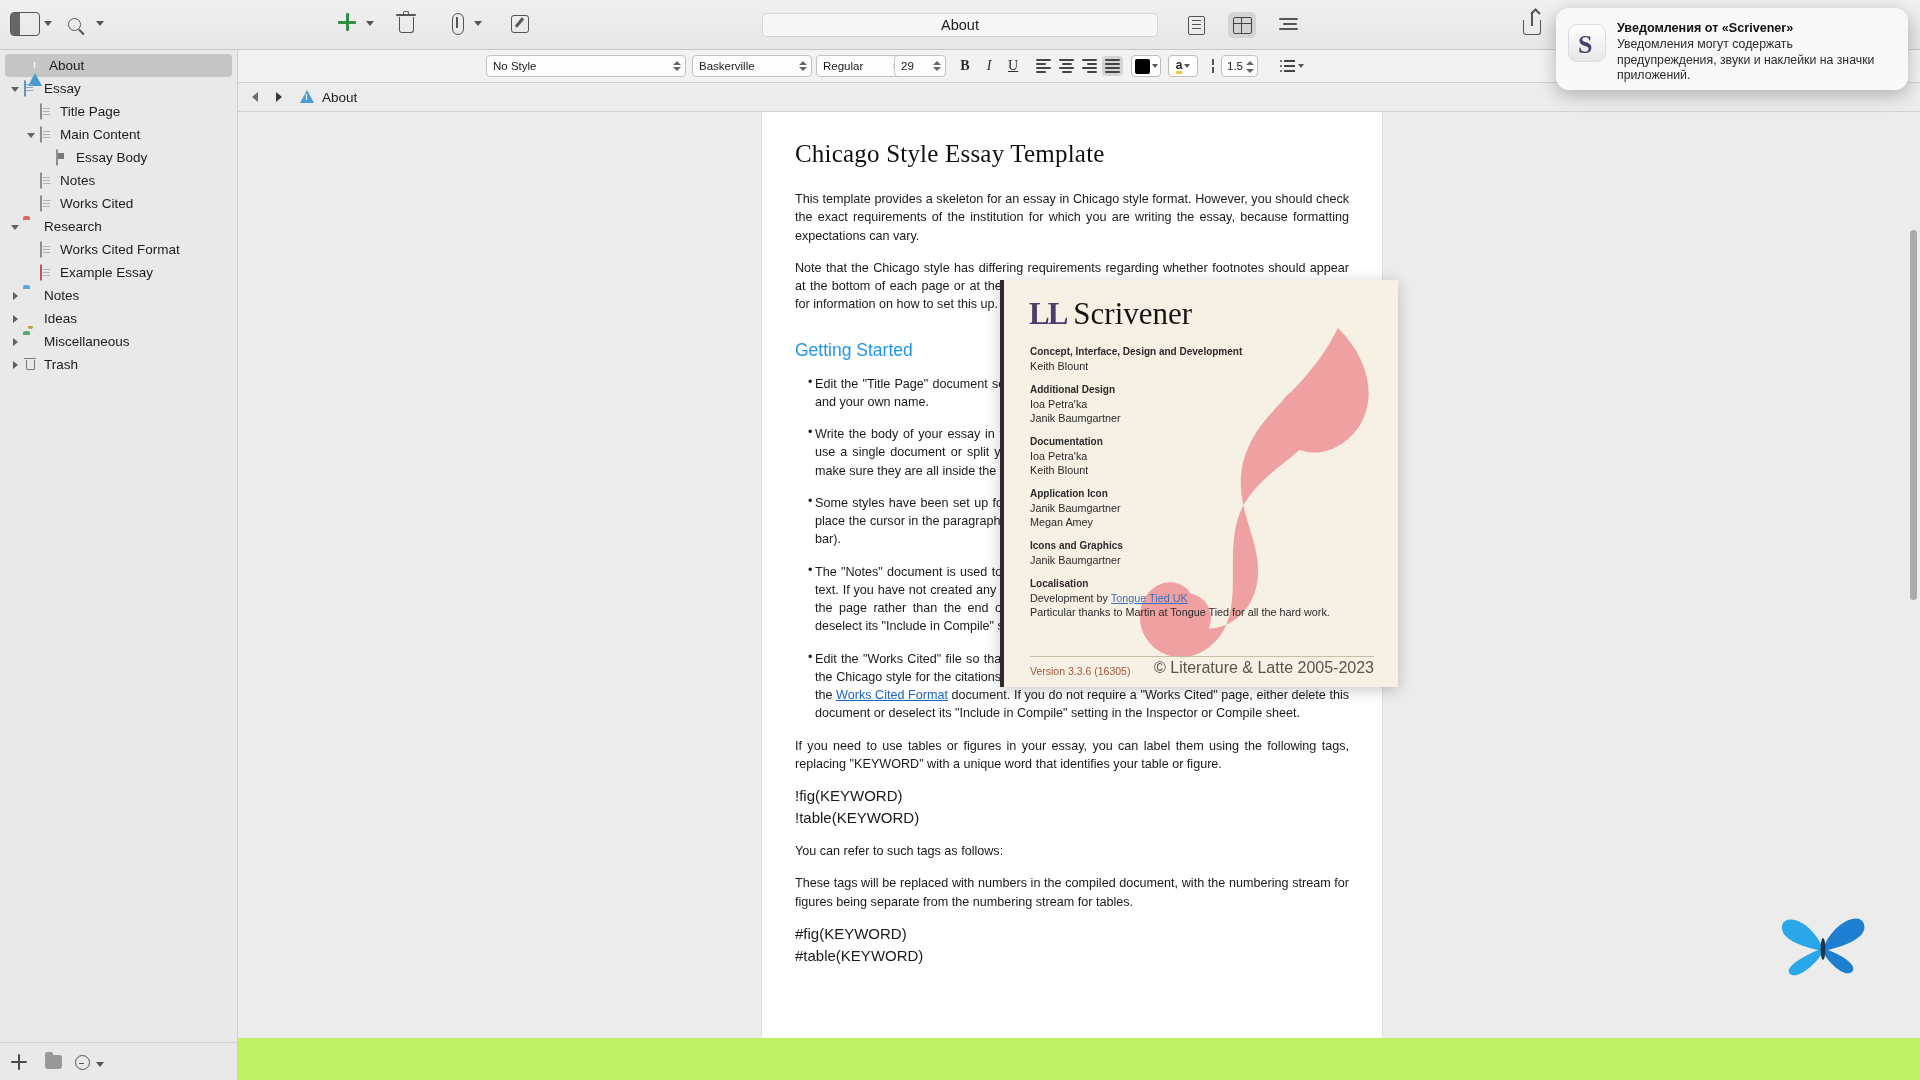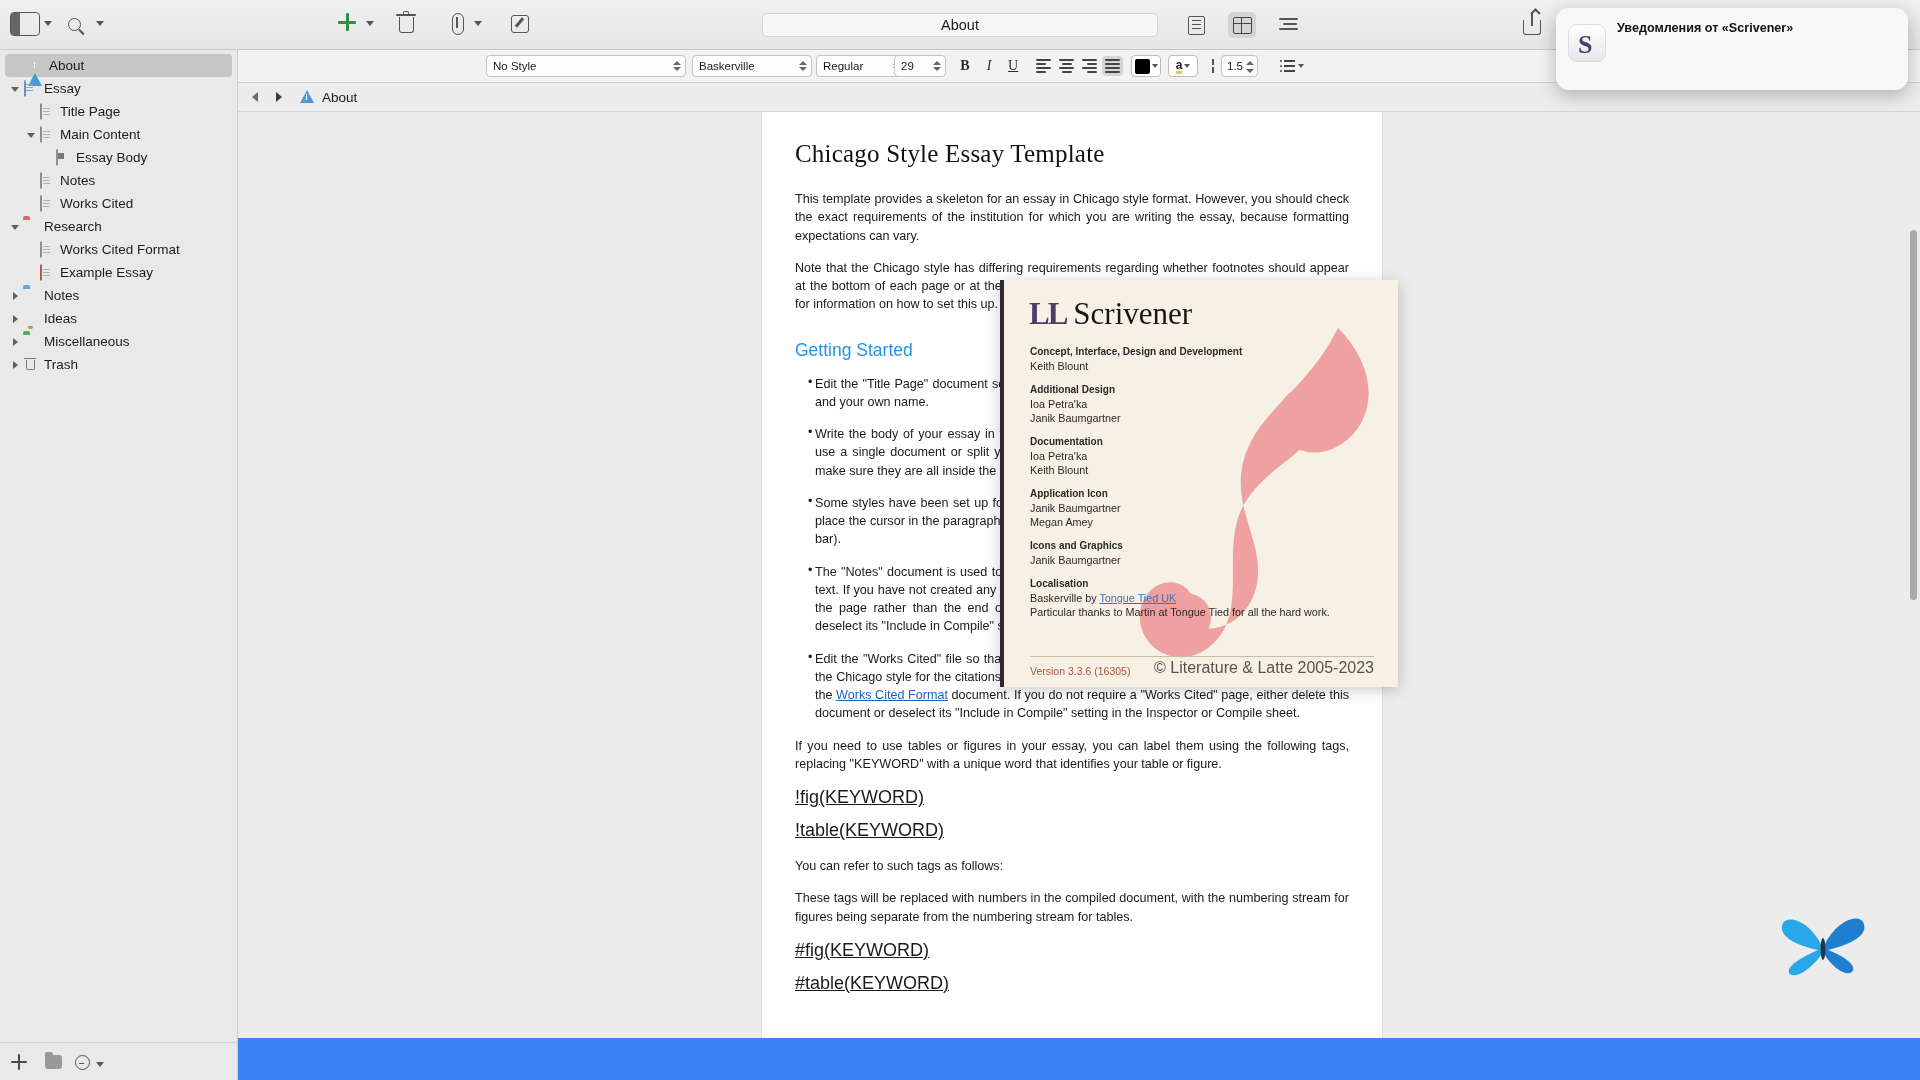--- a/index.html
+++ b/index.html
@@ -6,21 +6,21 @@
   html, body {
     margin: 0; padding: 0;
     width: 1920px; height: 1080px;
     overflow: hidden;
     font-family: "Liberation Sans", sans-serif;
     background: #ffffff;
   }
   #app {
     position: relative;
     width: 1920px; height: 1080px;
-    background: #3b82f6;
+    background: #bef264;
   }
 
   
   .toolbar {
     position: absolute; top: 0; left: 0;
     width: 1920px; height: 50px;
     background: linear-gradient(#f0f0f0, #e6e6e6);
     border-bottom: 1px solid #c8c8c8;
     display: flex; align-items: center;
   }
@@ -366,21 +366,21 @@
   .bullet-item .btext {
     font-size: 12.6px; line-height: 1.45; color: #1a1a1a; text-align: justify;
   }
   .lnk { color: #1b62c4; text-decoration: underline; }
   h2.doc-h2 {
     font-family: "Liberation Sans", sans-serif;
     font-size: 17.5px; font-weight: normal; color: #2196e8;
     margin: 26px 0 14px 0;
   }
   .mono-line {
-    font-size: 18px; color: #1a1a1a; margin: 12px 0 2px 0; text-decoration: underline;
+    font-size: 15px; color: #1a1a1a; margin: 5px 0 2px 0;
   }
   .gap { height: 14px; }
 
   
   .about-panel {
     position: absolute; left: 762px; top: 168px;
     width: 398px; height: 407px;
     background: #f6f1e4;
     box-shadow: 0 3px 14px rgba(0,0,0,0.22);
     overflow: hidden;
@@ -799,21 +799,21 @@
             <div class="credit-role">Application Icon</div>
             <div class="credit-name">Janik Baumgartner</div>
             <div class="credit-name">Megan Amey</div>
           </div>
           <div class="credit-block">
             <div class="credit-role">Icons and Graphics</div>
             <div class="credit-name">Janik Baumgartner</div>
           </div>
           <div class="credit-block">
             <div class="credit-role">Localisation</div>
-            <div class="credit-extra"><span>Baskerville by </span><a href="#">Tongue Tied UK</a></div>
+            <div class="credit-extra"><span>Development by </span><a href="#">Tongue Tied UK</a></div>
             <div class="credit-extra">Particular thanks to Martin at Tongue Tied for all the hard work.</div>
           </div>
         </div>
       <div class="about-rule"></div>
       <div class="about-version">Version 3.3.6 (16305)</div>
       <div class="about-copy">© Literature &amp; Latte 2005-2023</div>
     </div>
 
     <svg class="butterfly" viewBox="0 0 90 72">
       <path d="M44 40 C30 12 6 8 4 20 C2 32 22 40 40 44 C22 52 6 62 12 68 C20 74 38 58 45 46 Z" fill="#2aa7e8"></path>
@@ -826,16 +826,17 @@
     </div>
   </div>
 
 
   <div class="notif">
     <div class="notif-icon">
         <span class="s">S</span>
       </div>
     <div class="notif-text">
       <div class="notif-title">Уведомления от «Scrivener»</div>
+      <div class="notif-body">Уведомления могут содержать предупреждения, звуки и наклейки на значки приложений.</div>
     </div>
   </div>
 
 </div>
 
 </body></html>

